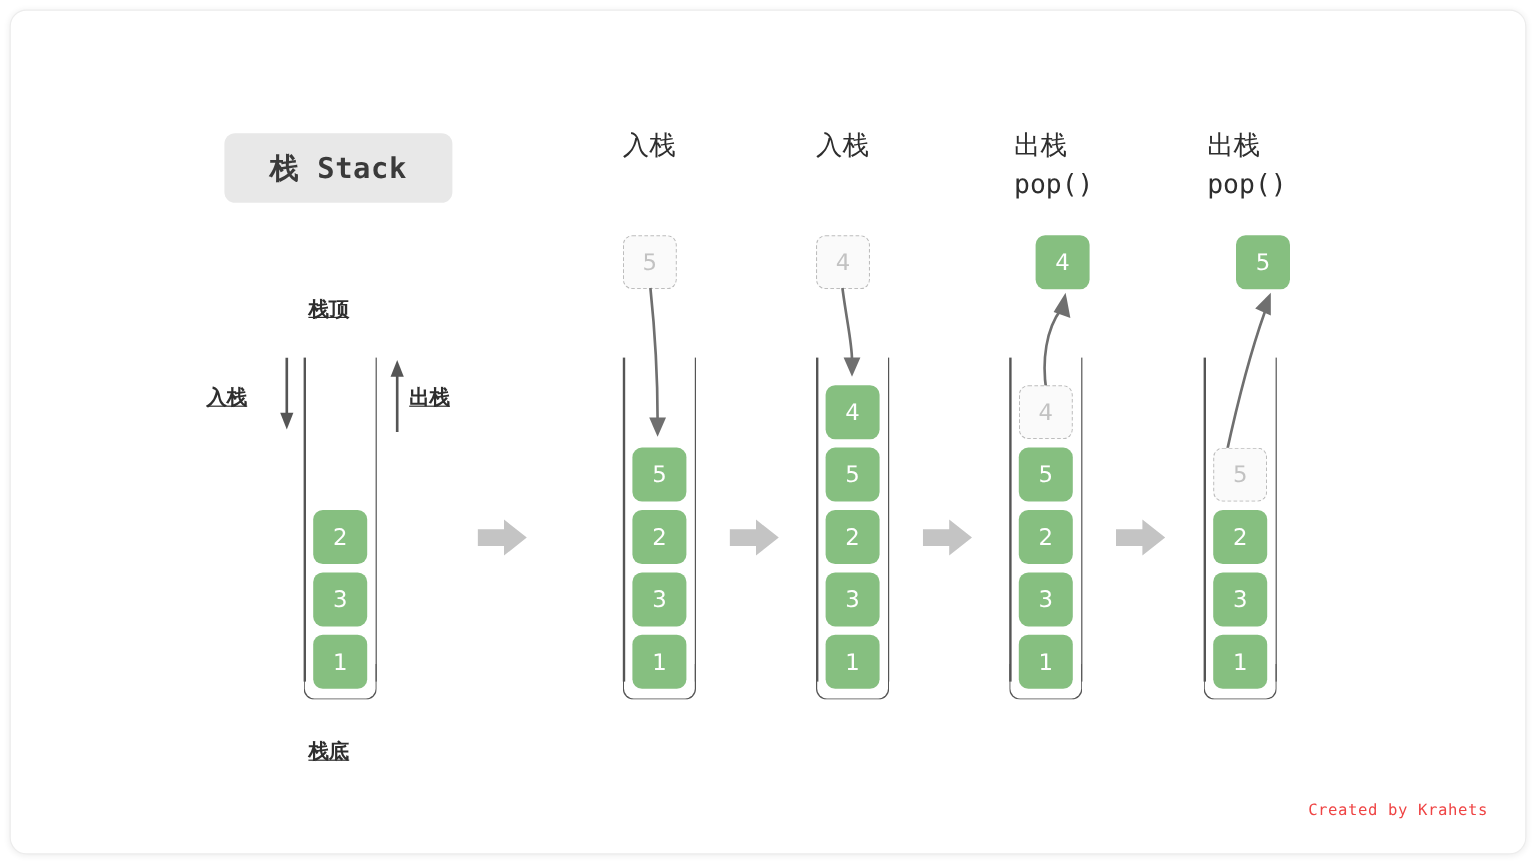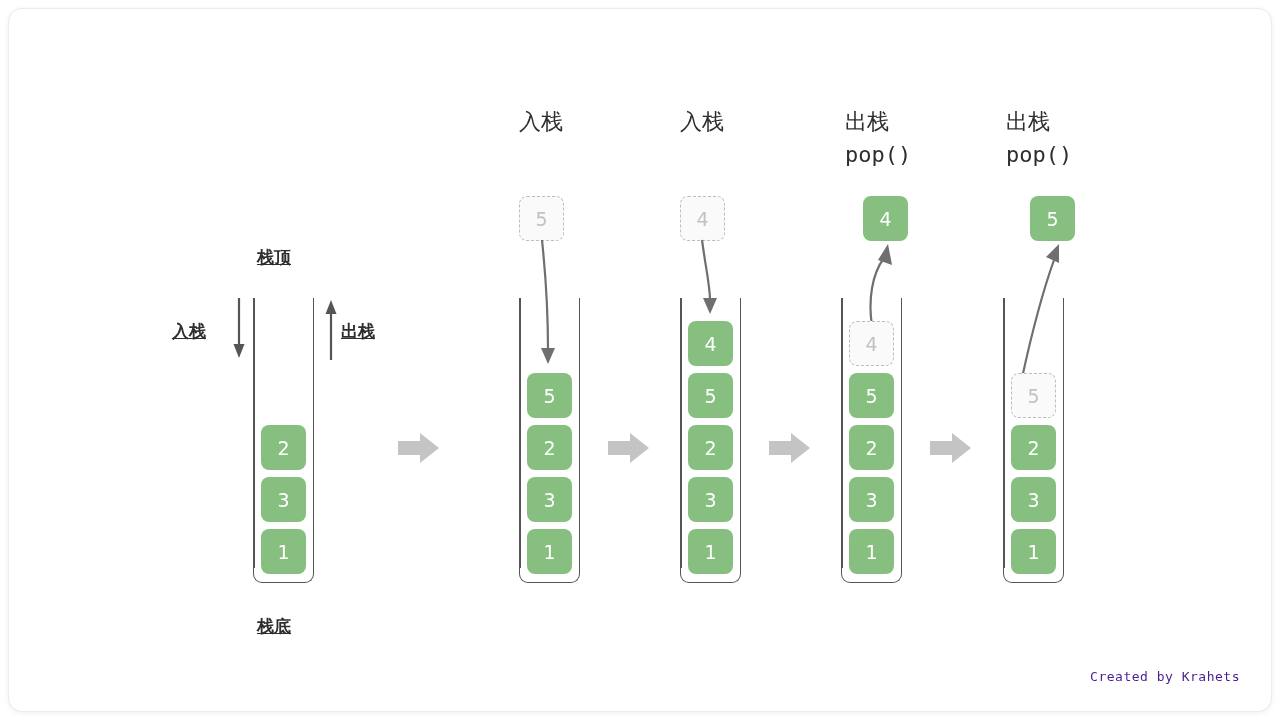--- a/index.html
+++ b/index.html
@@ -133,33 +133,34 @@
 
   
   .connector { position: absolute; overflow: visible; }
 
   
   #footer {
     position: absolute;
     right: 40px; top: 676px;
     font-family: "DejaVu Sans Mono", "Liberation Mono", monospace;
     font-size: 13px;
-    color: #4c1d95;
+    color: #ef4444;
     letter-spacing: 0.5px;
     white-space: nowrap;
     transform: translateY(-50%);
   }
 </style>
 </head>
 <body>
 
 <div id="card"></div>
 
 <div id="stage">
 
+  <div id="title-chip">栈 Stack</div>
 
   <div class="cn-label" style="left:257px; top:246px;">栈顶</div>
 
   <div class="cn-label" style="left:257px; top:615px;">栈底</div>
 
   <div class="cn-label" style="left:172px; top:320px;">入栈</div>
 
   <div class="cn-label" style="left:341px; top:320px;">出栈</div>
 
   <svg class="thin-arrow" style="left:228px; top:298px;" width="22" height="62">

